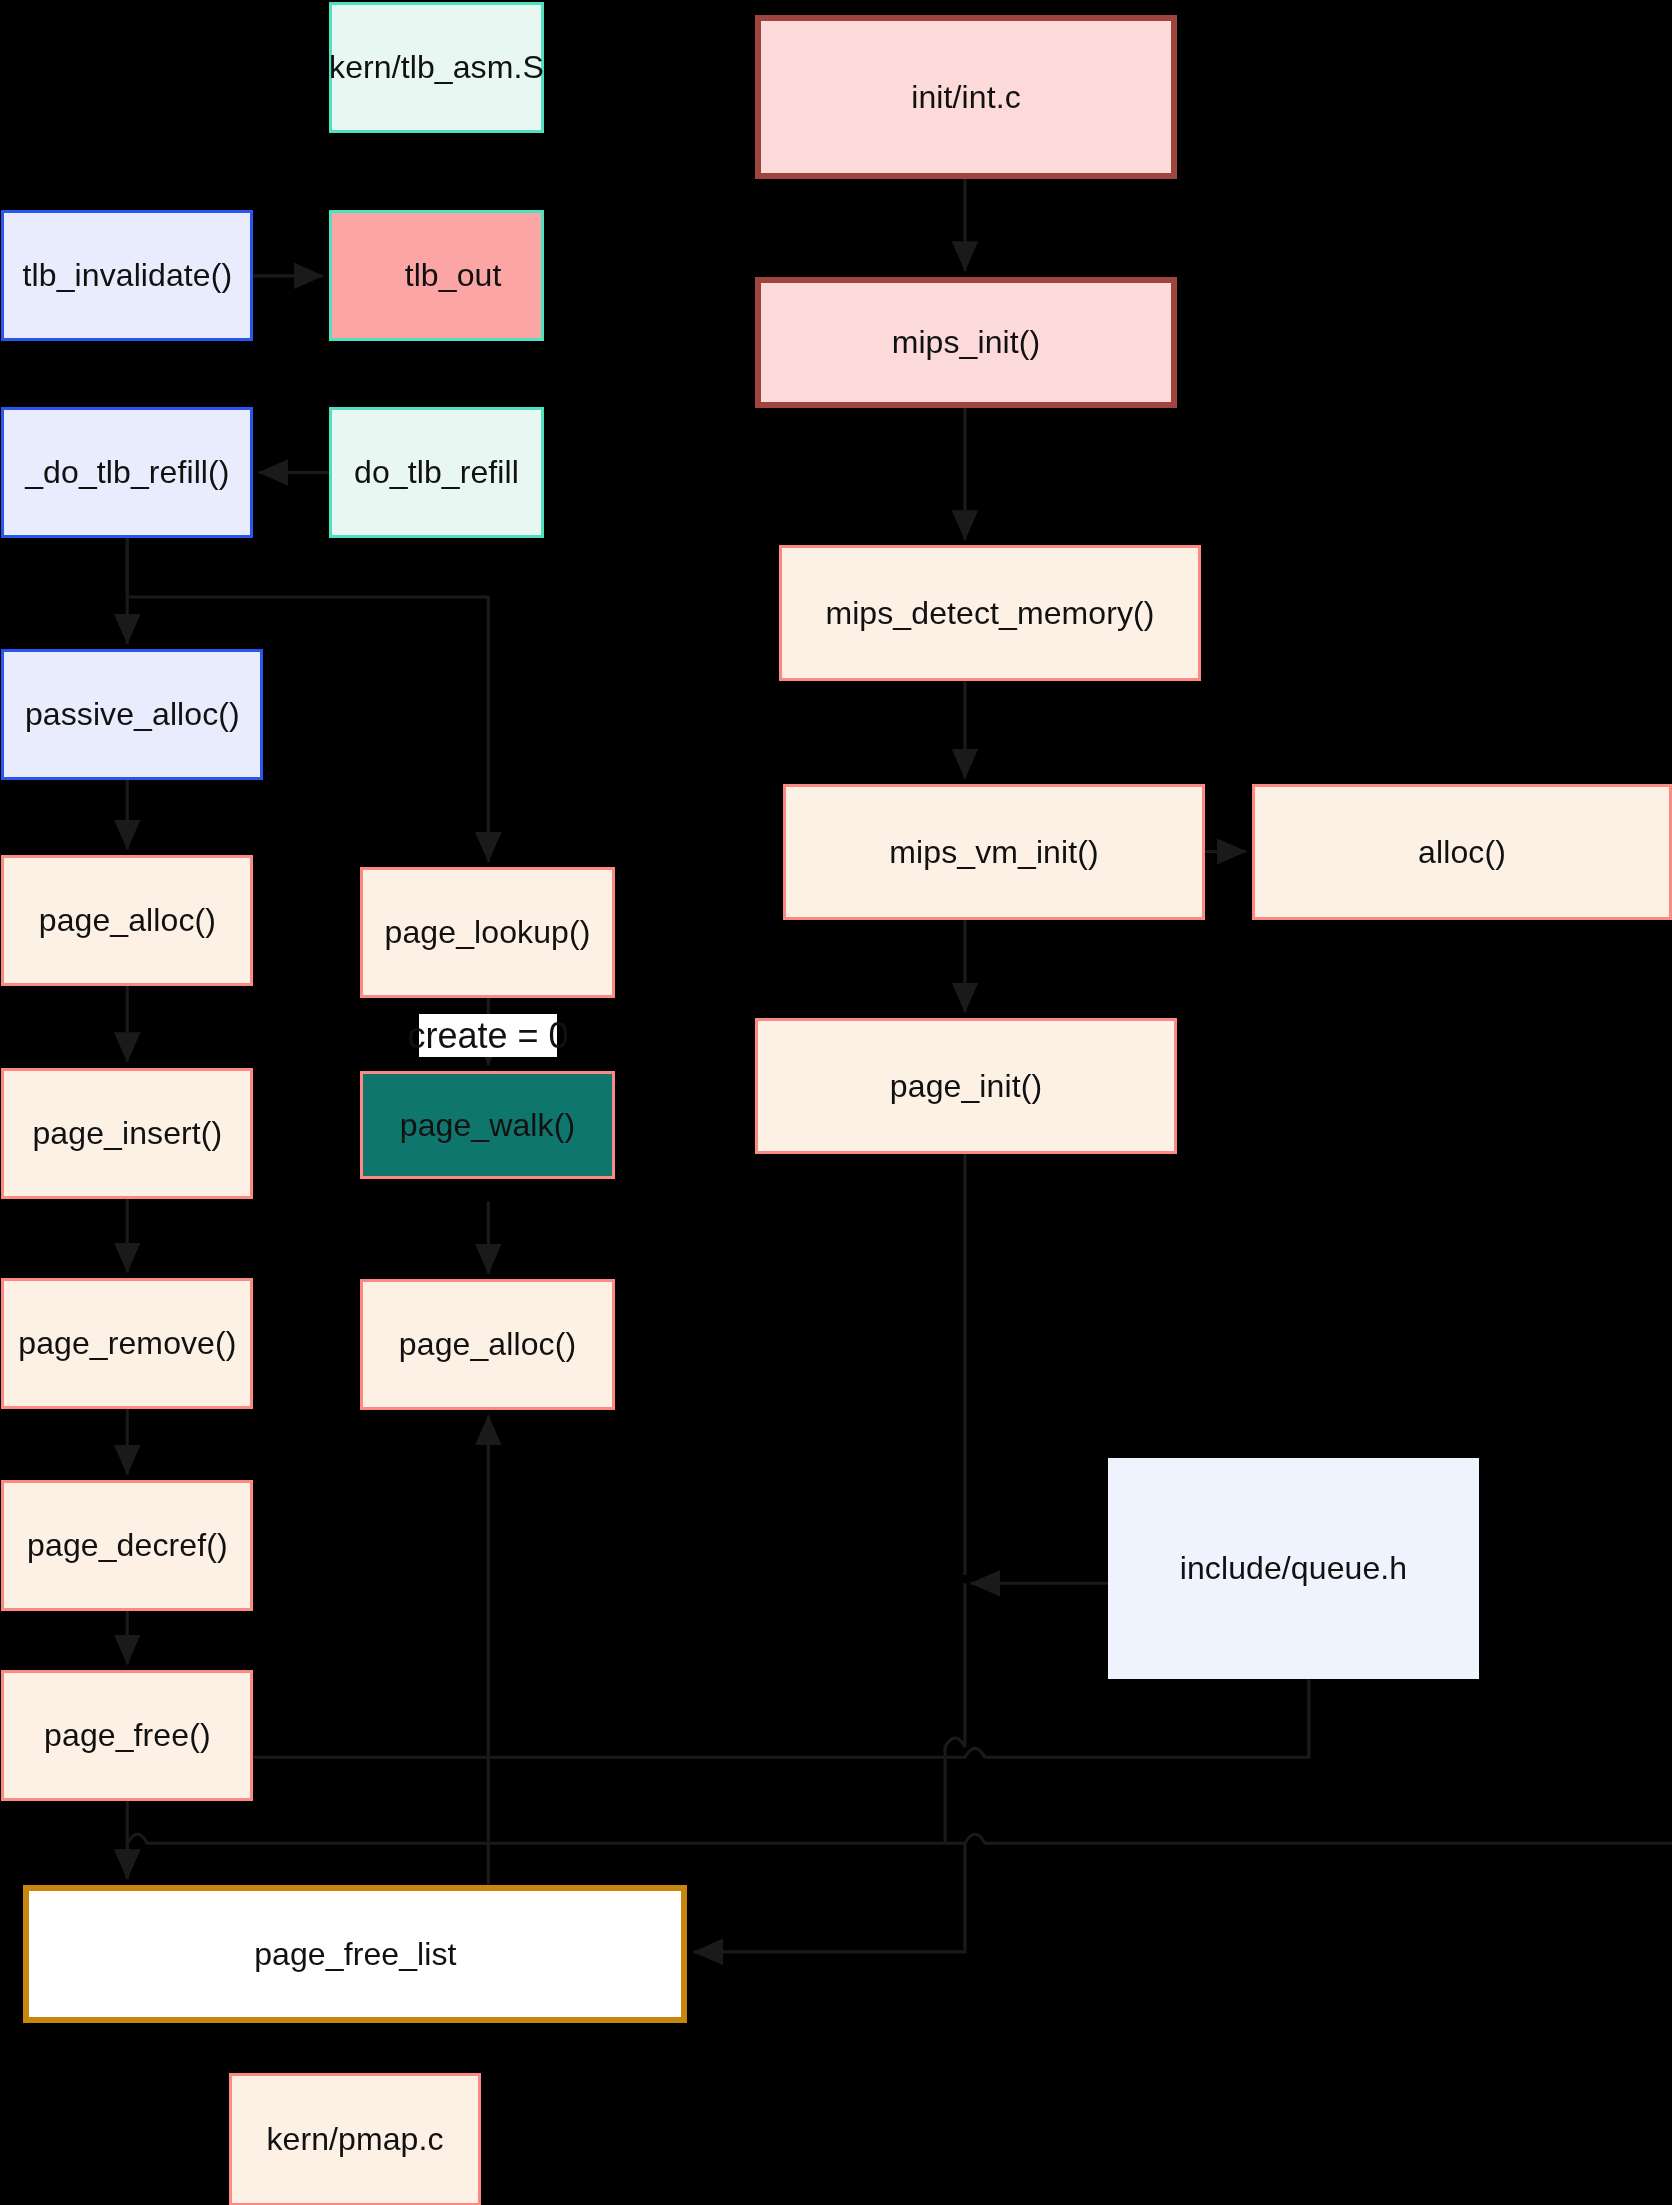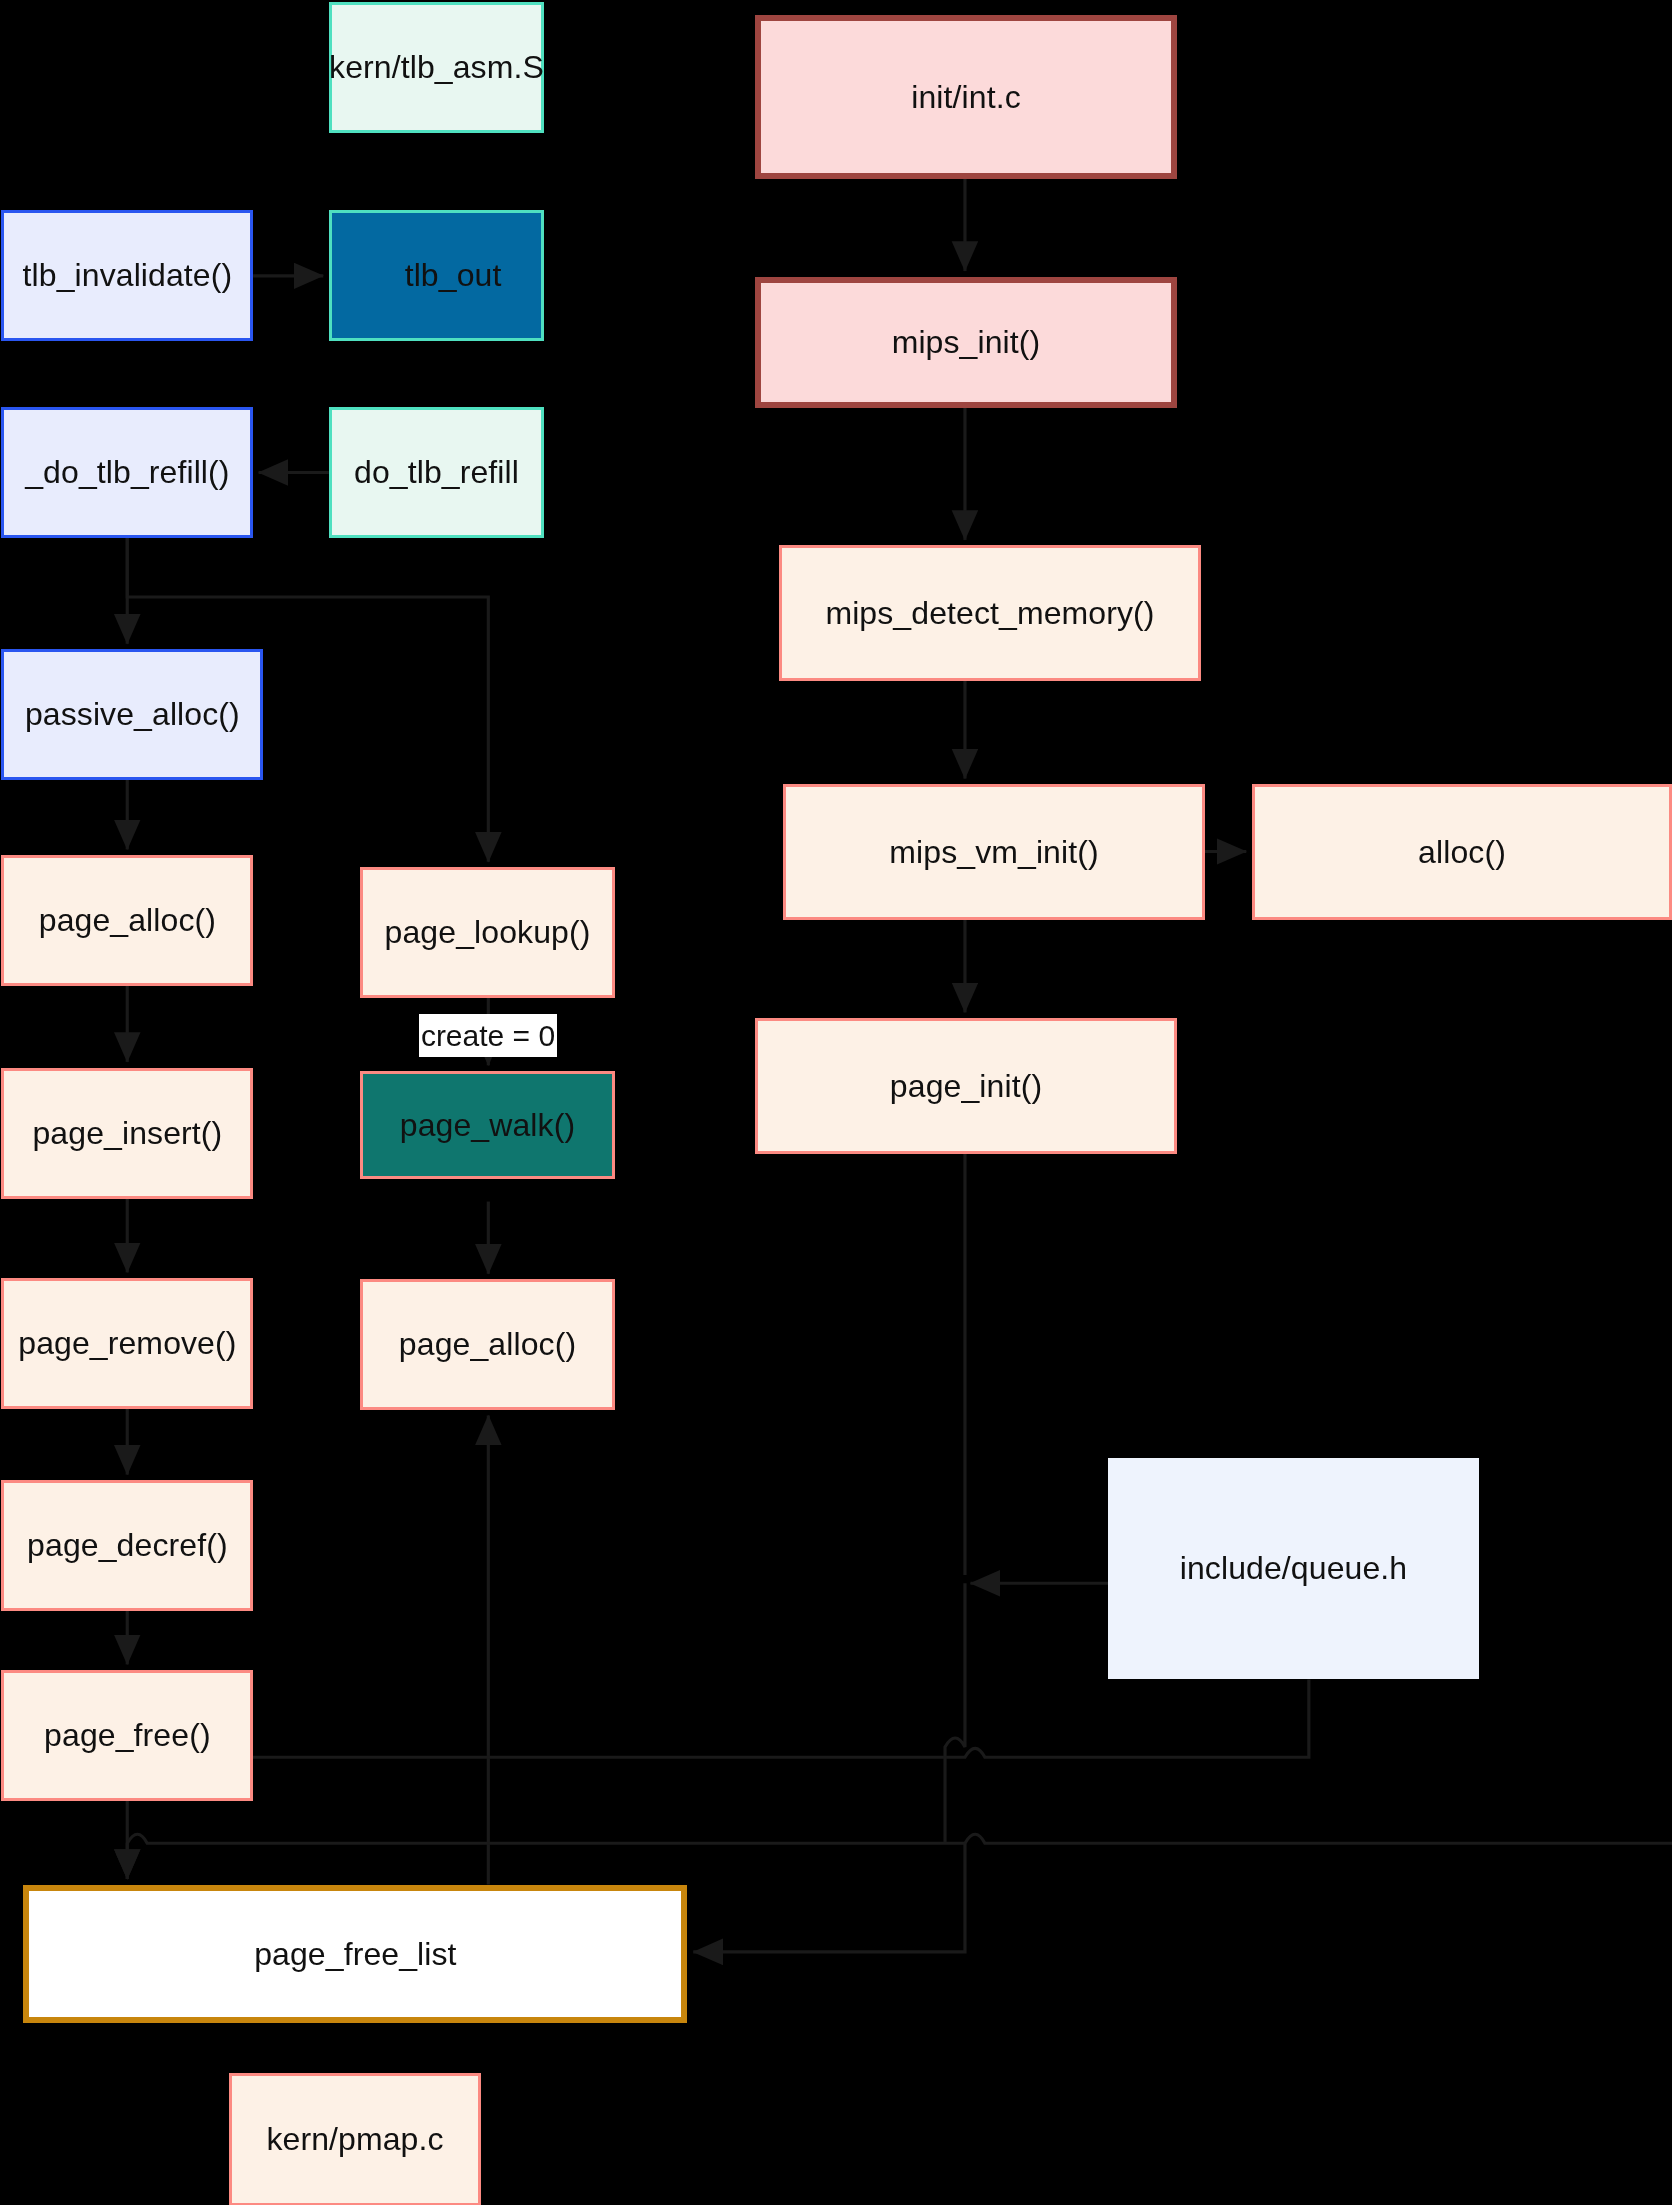--- a/index.html
+++ b/index.html
@@ -38,21 +38,21 @@
     white-space: nowrap;
   }
   .edge-label {
     position: absolute;
     box-sizing: border-box;
     display: flex;
     align-items: center;
     justify-content: center;
     background: #ffffff;
     color: #111111;
-    font-size: 30px;
+    font-size: 36px;
     padding: 1.4px 4.1px;
     white-space: nowrap;
     z-index: 5;
   }
 </style>
 </head>
 <body>
 
 <div id="canvas">
 
@@ -122,21 +122,21 @@
   </div>
 
   <div class="node" style="left:755px; top:15px; width:422px; height:164px; background:#fcdada; border:6.2px solid #9e4540;">
     <span>init/int.c</span>
   </div>
 
   <div class="node" style="left:1.4px; top:210px; width:252px; height:131px; background:#e8ecfd; border:3.4px solid #2a56f0;">
     <span>tlb_invalidate()</span>
   </div>
 
-  <div class="node" style="left:329px; top:210px; width:215px; height:131px; background:#0369a1; border:3.4px solid #4fe0c0;padding-left:40px;">
+  <div class="node" style="left:329px; top:210px; width:215px; height:131px; background:#fca5a5; border:3.4px solid #4fe0c0;padding-left:40px;">
     <span>tlb_out</span>
   </div>
 
   <div class="node" style="left:755px; top:277px; width:422px; height:131px; background:#fcdada; border:6.2px solid #9e4540;">
     <span>mips_init()</span>
   </div>
 
   <div class="node" style="left:1.4px; top:407px; width:252px; height:131px; background:#e8ecfd; border:3.4px solid #2a56f0;">
     <span>_do_tlb_refill()</span>
   </div>

